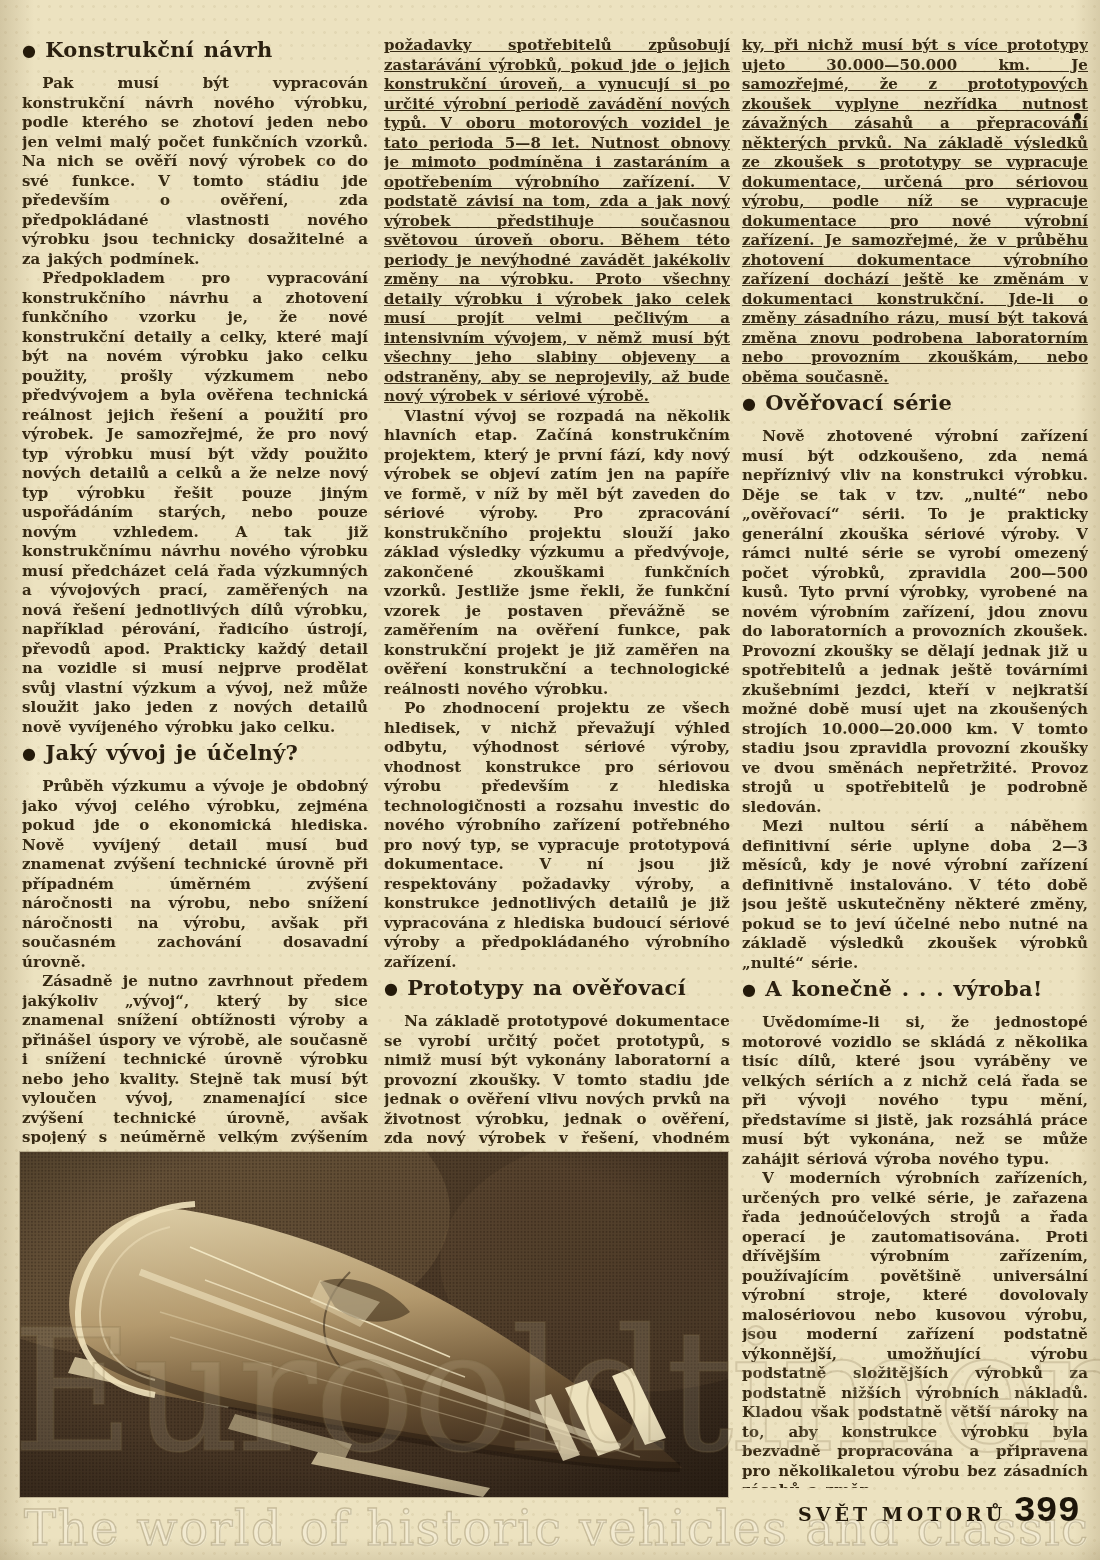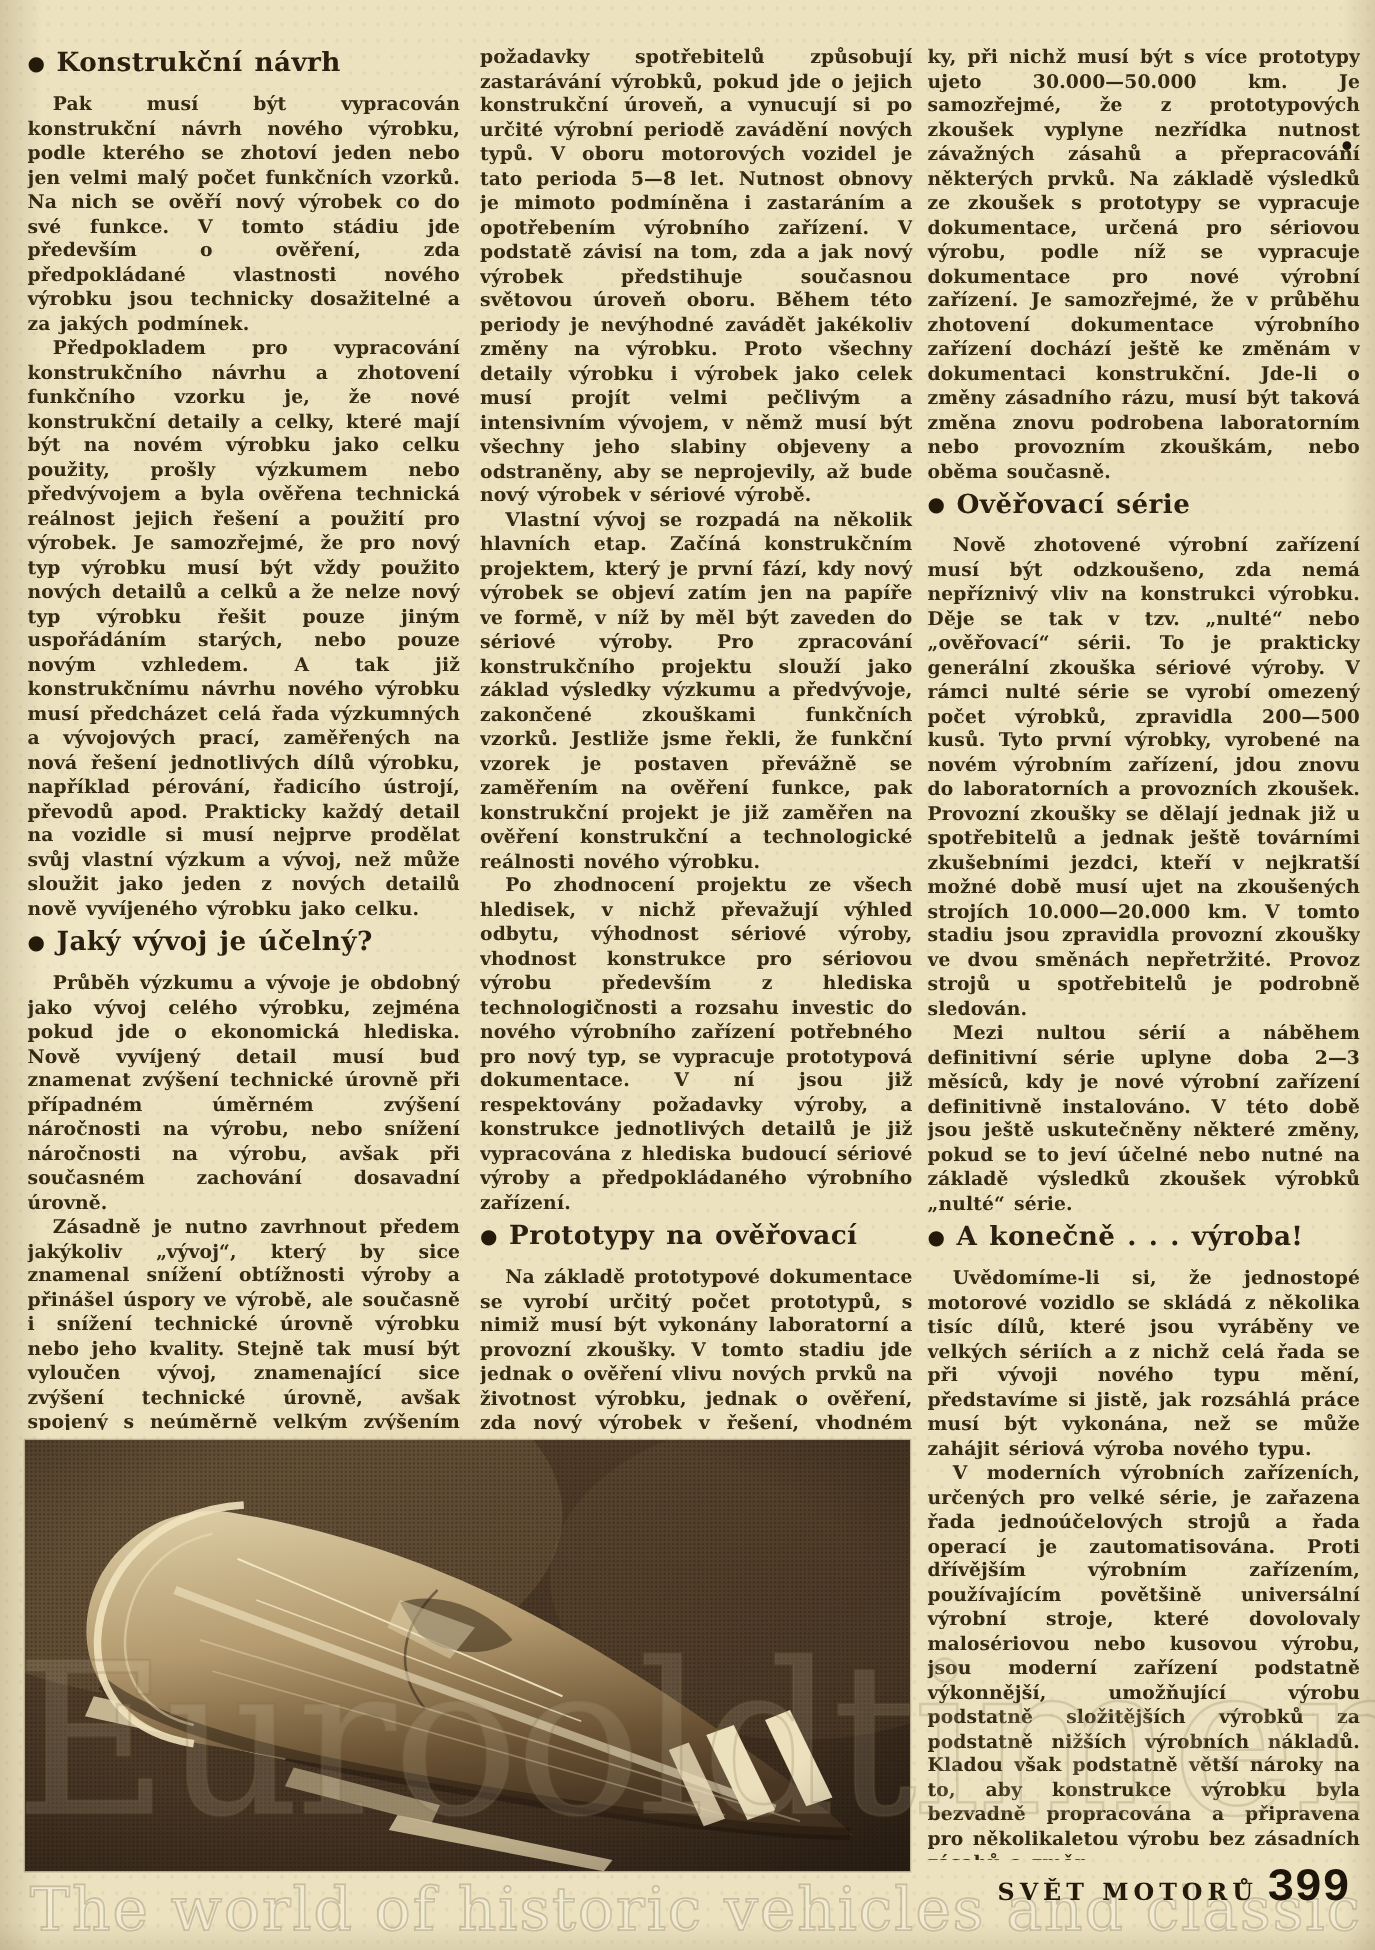--- a/index.html
+++ b/index.html
@@ -18,21 +18,21 @@
     font-family:"DejaVu Serif","Liberation Serif",serif;
     color:#372a14;
   }
   .col{position:absolute;top:36px;width:346px;overflow:hidden;
        font-size:15px;line-height:19.5px;text-align:justify;font-weight:700;
        word-spacing:2px;letter-spacing:.1px;}
   .col-left{left:22px;height:1108px;}
   .col-mid{left:384px;height:1112px;}
   .col-right{left:742px;height:1452px;}
   .col p{margin:0;text-indent:1.35em;}
-  .col p.no-indent{text-indent:0;}
+  .col p.no-indent{text-indent:0;text-decoration:underline;}
   h2.sec{font-size:21px;line-height:24px;margin:4px 0 10px 0;color:#2b2010;
          letter-spacing:.3px;text-align:left;font-weight:700;}
   h2.sec:first-child{margin-top:2px;}
   .bullet{display:inline-block;font-size:16px;margin-right:9px;color:#241a0a;transform:translateY(-1px);}
   .photo{position:absolute;left:20px;top:1152px;width:708px;height:345px;z-index:1;
          box-shadow:0 0 0 1px rgba(60,45,25,.25);}
   .wm-big{position:absolute;left:12px;top:1308px;z-index:6;white-space:nowrap;
           font-size:168px;line-height:1;font-weight:400;letter-spacing:-3px;
           color:rgba(240,231,202,.13);-webkit-text-stroke:2px rgba(122,106,70,.22);
           pointer-events:none;}

